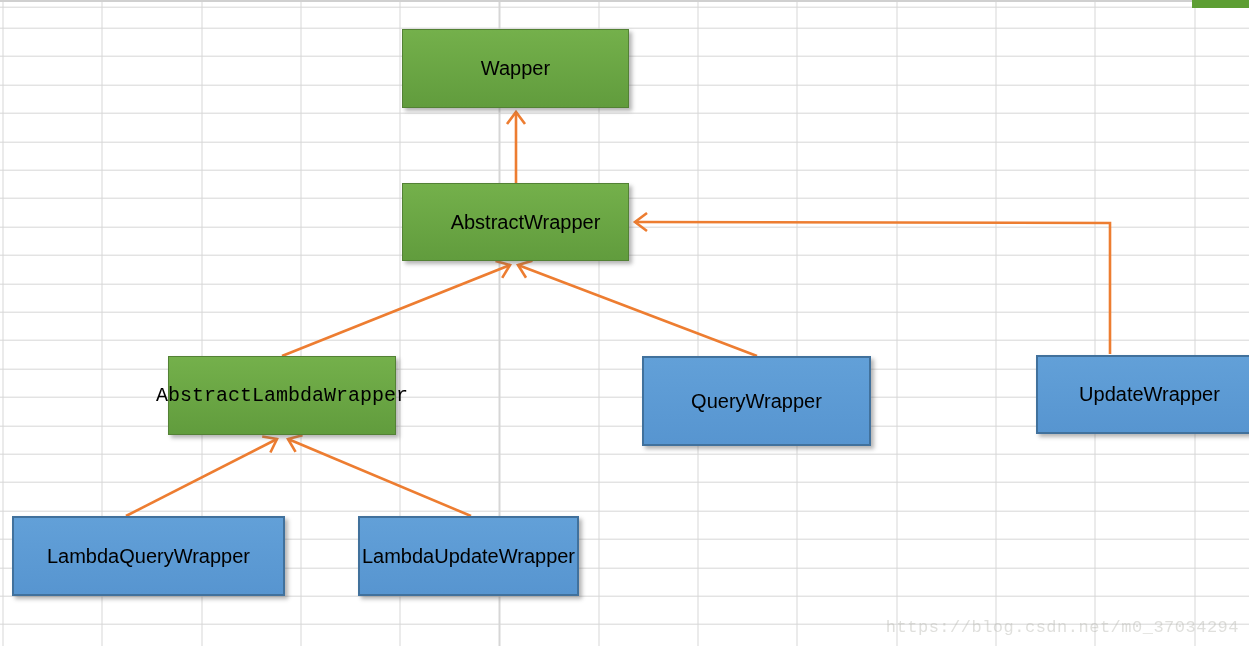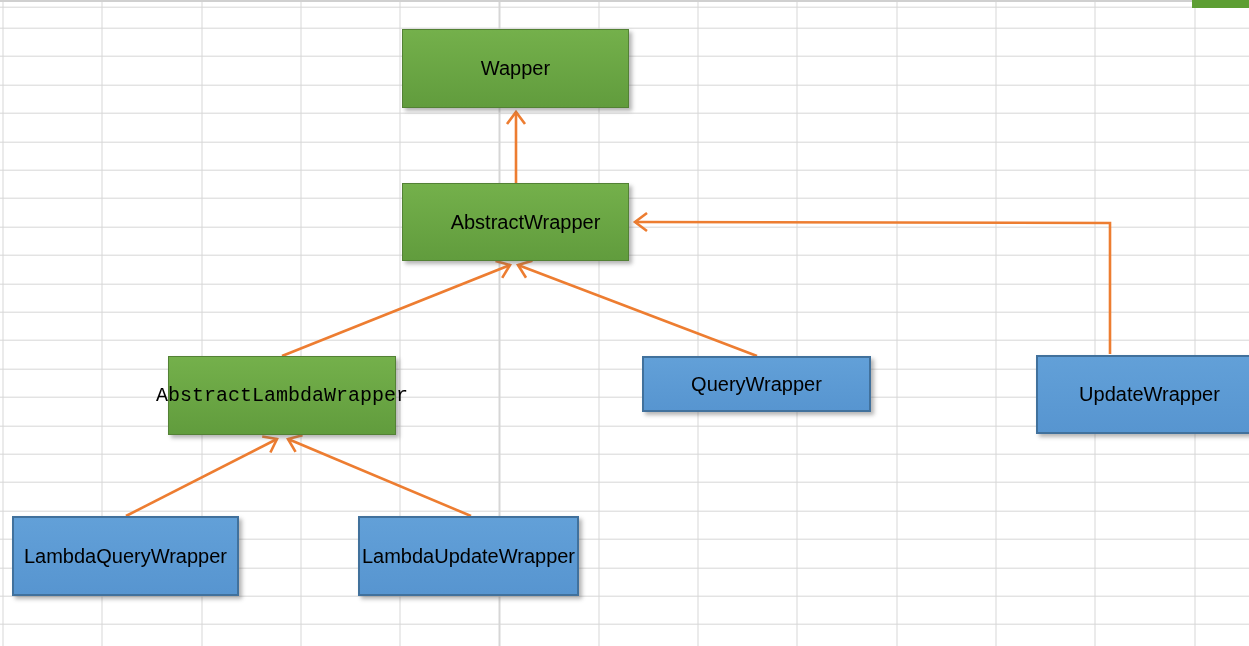--- a/index.html
+++ b/index.html
@@ -103,27 +103,28 @@
   <div id="nodes">
       <div class="node green" style="left: 402px; top: 29px; width: 227px; height: 79px;">
         <span>Wapper</span>
       </div>
       <div class="node green" style="left: 402px; top: 183px; width: 227px; height: 78px; padding-left: 20px;">
         <span>AbstractWrapper</span>
       </div>
       <div class="node green" style="left: 168px; top: 356px; width: 228px; height: 79px; font-family: Liberation Mono, monospace;">
         <span>AbstractLambdaWrapper</span>
       </div>
-      <div class="node blue" style="left: 642px; top: 356px; width: 229px; height: 56px;">
+      <div class="node blue" style="left: 642px; top: 356px; width: 229px; height: 90px;">
         <span>QueryWrapper</span>
       </div>
       <div class="node blue" style="left: 996px; top: 355px; width: 227px; height: 79px; margin-left: 40px;">
         <span>UpdateWrapper</span>
       </div>
-      <div class="node blue" style="left: 12px; top: 516px; width: 227px; height: 80px;">
+      <div class="node blue" style="left: 12px; top: 516px; width: 273px; height: 80px;">
         <span>LambdaQueryWrapper</span>
       </div>
       <div class="node blue" style="left: 358px; top: 516px; width: 221px; height: 80px;">
         <span>LambdaUpdateWrapper</span>
       </div>
     </div>
 
+  <div class="watermark">https://blog.csdn.net/m0_37034294</div>
 </div>
 
 </body></html>

